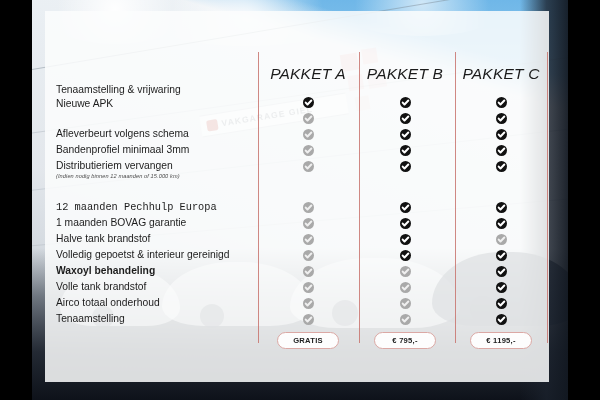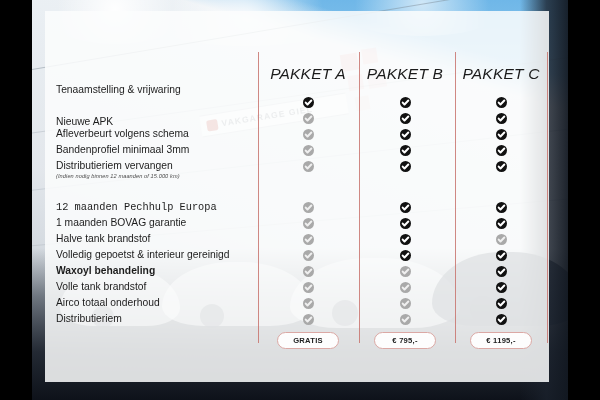--- a/index.html
+++ b/index.html
@@ -186,21 +186,21 @@
         <div class="chk on" style="left: 354.5px; top: 85.5px;">
           <svg viewBox="0 0 11 11">
             <path d="M2.7 5.6 L4.5 7.5 L8.3 3.5"></path>
           </svg>
         </div>
         <div class="chk on" style="left: 450.5px; top: 85.5px;">
           <svg viewBox="0 0 11 11">
             <path d="M2.7 5.6 L4.5 7.5 L8.3 3.5"></path>
           </svg>
         </div>
-        <div class="feat" style="top: 106px; text-align: center;">Nieuwe APK</div>
+        <div class="feat" style="top: 88px; text-align: center;">Nieuwe APK</div>
         <div class="chk off" style="left: 257.5px; top: 101.5px;">
           <svg viewBox="0 0 11 11">
             <path d="M2.7 5.6 L4.5 7.5 L8.3 3.5"></path>
           </svg>
         </div>
         <div class="chk on" style="left: 354.5px; top: 101.5px;">
           <svg viewBox="0 0 11 11">
             <path d="M2.7 5.6 L4.5 7.5 L8.3 3.5"></path>
           </svg>
         </div>
@@ -362,21 +362,21 @@
         <div class="chk off" style="left: 354.5px; top: 286.5px;">
           <svg viewBox="0 0 11 11">
             <path d="M2.7 5.6 L4.5 7.5 L8.3 3.5"></path>
           </svg>
         </div>
         <div class="chk on" style="left: 450.5px; top: 286.5px;">
           <svg viewBox="0 0 11 11">
             <path d="M2.7 5.6 L4.5 7.5 L8.3 3.5"></path>
           </svg>
         </div>
-        <div class="feat" style="top: 303px;">Distributieriem</div>
+        <div class="feat" style="top: 303px;">Tenaamstelling</div>
         <div class="chk off" style="left: 257.5px; top: 302.5px;">
           <svg viewBox="0 0 11 11">
             <path d="M2.7 5.6 L4.5 7.5 L8.3 3.5"></path>
           </svg>
         </div>
         <div class="chk off" style="left: 354.5px; top: 302.5px;">
           <svg viewBox="0 0 11 11">
             <path d="M2.7 5.6 L4.5 7.5 L8.3 3.5"></path>
           </svg>
         </div>

